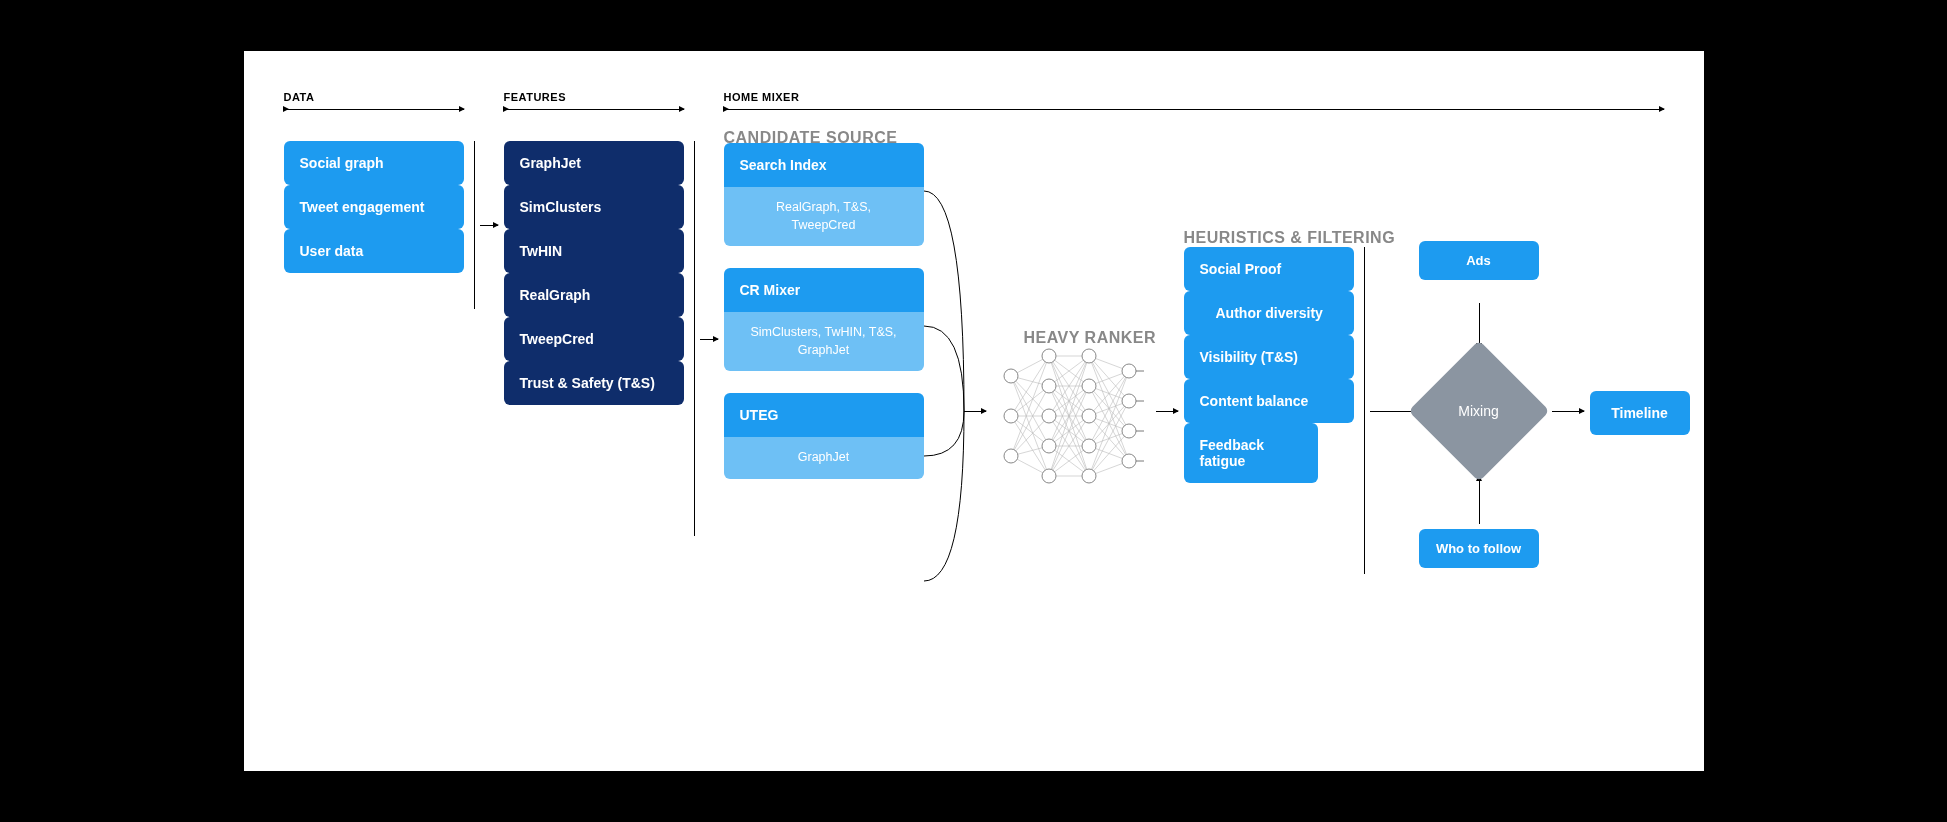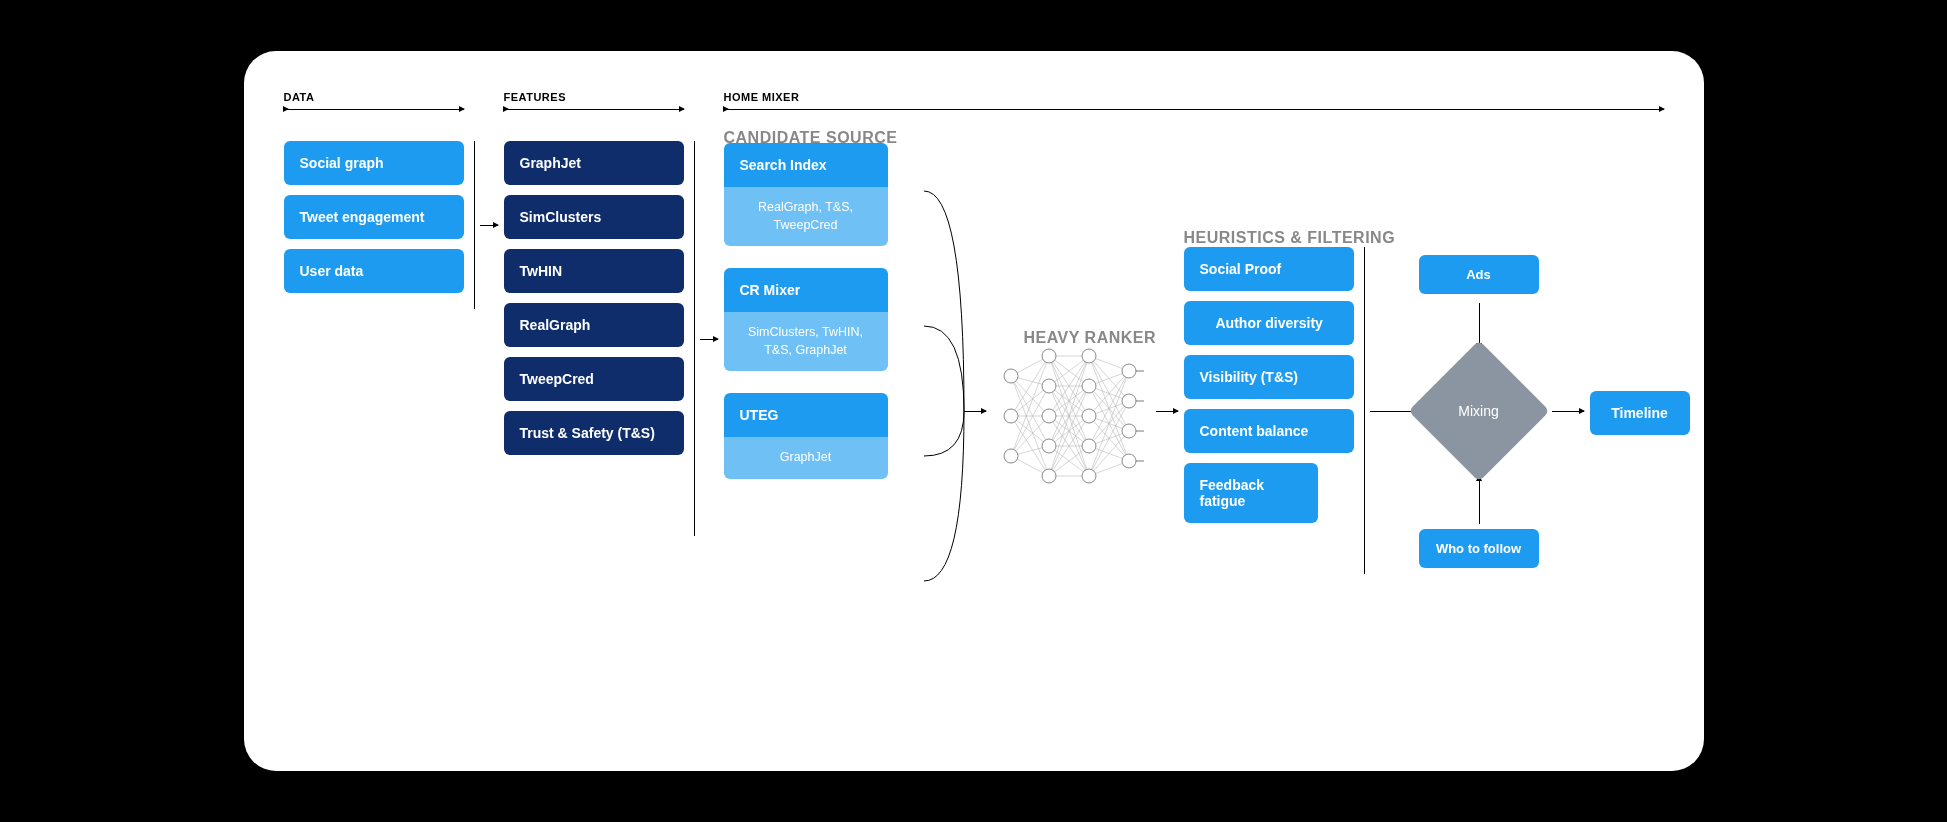--- a/index.html
+++ b/index.html
@@ -12,21 +12,20 @@
     overflow: hidden;
   }
   .canvas {
     position: absolute;
     left: 50%;
     top: 50%;
     transform: translate(-50%, -50%);
     width: 1460px;
     height: 720px;
     background: #fff;
-    border-radius: 32px;
   }
   .section-label {
     position: absolute;
     font-size: 11px;
     font-weight: 700;
     letter-spacing: 0.5px;
     color: #000;
   }
   .sub-label {
     position: absolute;
@@ -55,36 +54,35 @@
     right: -1px; top: -3px;
     width: 0; height: 0;
     border-top: 3.5px solid transparent;
     border-bottom: 3.5px solid transparent;
     border-left: 6px solid #000;
   }
   .col {
     position: absolute;
     display: flex;
     flex-direction: column;
-    gap: 10px;
   }
   .box {
     border-radius: 6px;
     padding: 14px 16px;
     font-size: 14px;
     font-weight: 600;
     color: #fff;
     width: 180px;
   }
   .box.light { background: #1d9bf0; }
   .box.dark  { background: #0f2d6b; }
   .box.small { padding: 12px 16px; width: 160px; font-size: 13px; text-align: center; }
   .box.output { width: 100px; text-align: center; }
   .card {
-    width: 164px;
+    width: 200px;
     border-radius: 6px;
     overflow: hidden;
     font-size: 13px;
     font-weight: 600;
     color: #fff;
   }
   .card .top { background: #1d9bf0; padding: 14px 16px; font-size: 14px; }
   .card .bot { background: #6ec0f5; padding: 12px 24px; font-weight: 500; font-size: 12.5px; line-height: 1.4; text-align: center; }
   .vline {
     position: absolute;
@@ -307,21 +305,21 @@
   <div class="col" style="left:940px; top:196px;">
     <div class="box light" style="width:170px;">Social Proof</div>
     <div class="box light" style="width:170px;padding-left:32px;">Author diversity</div>
     <div class="box light" style="width:170px;">Visibility (T&amp;S)</div>
     <div class="box light" style="width:170px;">Content balance</div>
     <div class="box light" style="width:134px;">Feedback fatigue</div>
   </div>
   <div class="vline" style="left:1120px; top:196px; height:327px;"></div>
   <div class="flow-arrow" style="left:1126px; top:360px; width:54px;"></div>
 
-  <div class="box light small" style="position:absolute; left:1175px; top:204px; width:120px;">Ads</div>
+  <div class="box light small" style="position:absolute; left:1175px; top:190px; width:120px;">Ads</div>
   <div class="v-arrow down" style="left:1235px; top:252px; height:45px;"></div>
 
   <div class="box light small" style="position:absolute; left:1175px; top:478px; width:120px;">Who to follow</div>
   <div class="v-arrow up" style="left:1235px; top:425px; height:48px;"></div>
 
   <div class="diamond" style="left:1185px; top:310px;"></div>
   <div class="diamond-label" style="left:1235px; top:360px;">Mixing</div>
 
   <div class="flow-arrow" style="left:1308px; top:360px; width:32px;"></div>
 

